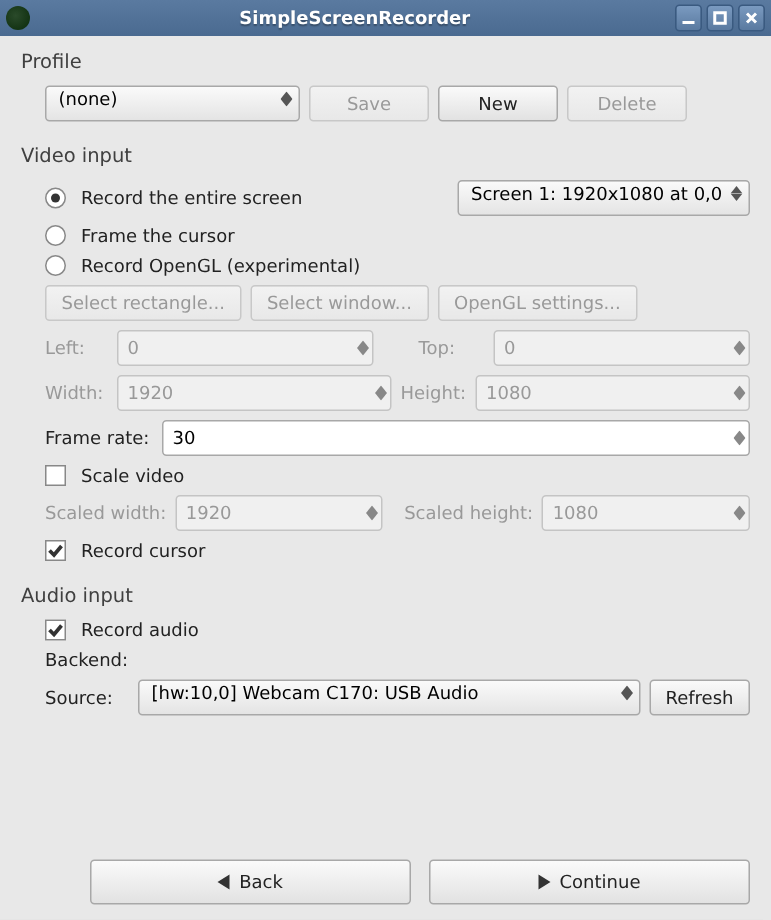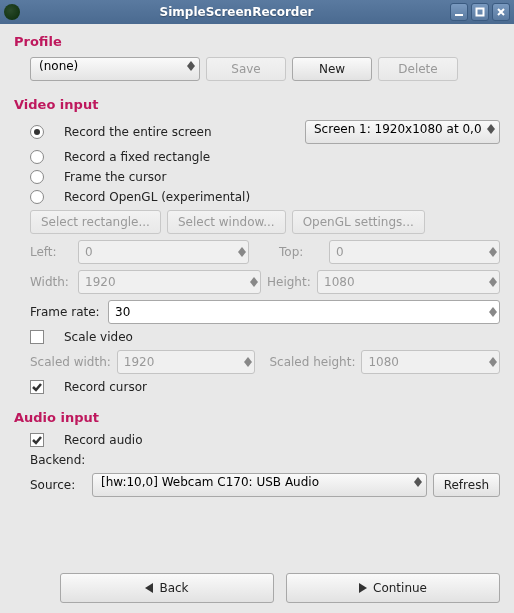--- a/index.html
+++ b/index.html
@@ -6,21 +6,21 @@
 body { background: #e0e0e0; width: 514px; height: 613px; overflow: hidden; }
 
 .titlebar { height: 24px; background: linear-gradient(to bottom, #5a7aa0, #4a6a90); display: flex; align-items: center; padding: 0 4px; color: #fff; }
 .titlebar .app-icon { width: 16px; height: 16px; background: radial-gradient(circle at 40% 40%, #2a4a2a, #0a2a0a); border-radius: 50%; margin-right: 6px; }
 .titlebar .title { flex: 1; text-align: center; font-weight: bold; font-size: 12px; text-shadow: 0 1px 1px rgba(0,0,0,0.3); }
 .titlebar .winbtn { width: 18px; height: 18px; margin-left: 3px; border-radius: 3px; background: linear-gradient(to bottom, #7a9ac0, #5a7aa0); border: 1px solid #3a5a80; display: flex; align-items: center; justify-content: center; cursor: pointer; }
 .titlebar .winbtn svg { width: 10px; height: 10px; stroke: #fff; stroke-width: 2; fill: none; }
 
 .content { padding: 10px 14px; background: #e8e8e8; height: calc(613px - 24px); display: flex; flex-direction: column; }
 
-.section-title { font-weight: bold; font-size: 13px; margin-bottom: 8px; color: #be185d; }
+.section-title { font-weight: normal; font-size: 13px; margin-bottom: 8px; color: #404040; }
 
 .row { display: flex; align-items: center; margin-bottom: 6px; gap: 6px; }
 .indent { padding-left: 16px; }
 
 .btn { height: 24px; padding: 0 10px; background: linear-gradient(to bottom, #fafafa, #e2e2e2); border: 1px solid #a8a8a8; border-radius: 3px; cursor: pointer; display: inline-flex; align-items: center; justify-content: center; gap: 6px; font-size: 12px; color: #222; text-align: center; }
 .btn.disabled { color: #999; border-color: #c8c8c8; background: linear-gradient(to bottom, #f2f2f2, #e8e8e8); cursor: default; }
 
 .combo { height: 24px; background: linear-gradient(to bottom, #fafafa, #e4e4e4); border: 1px solid #a8a8a8; border-radius: 3px; display: flex; align-items: center; padding: 0 4px 6px 8px; cursor: pointer; }
 .combo .combo-text { flex: 1; white-space: nowrap; overflow: hidden; text-overflow: ellipsis; }
 .combo .updown { display: flex; flex-direction: column; margin-left: 4px; }
@@ -30,21 +30,21 @@
 .spin.disabled { background: #f0f0f0; color: #999; border-color: #c4c4c4; }
 .spin .spin-text { flex: 1; }
 .spin .updown { display: flex; flex-direction: column; margin-left: 4px; }
 .spin .updown svg { width: 8px; height: 5px; fill: #888; display: block; }
 
 .radio, .check { width: 14px; height: 14px; border: 1px solid #888; background: #fff; display: inline-flex; align-items: center; justify-content: center; flex-shrink: 0; }
 .radio { border-radius: 50%; }
 .radio.checked::after { content: ""; width: 6px; height: 6px; background: #333; border-radius: 50%; }
 .check.checked svg { width: 10px; height: 10px; stroke: #333; stroke-width: 2.5; fill: none; }
 
-label.rlabel { display: flex; align-items: center; gap: 20px; cursor: pointer; color: #222; }
+label.rlabel { display: flex; align-items: center; gap: 10px; cursor: pointer; color: #222; }
 .flabel { color: #999; white-space: nowrap; }
 .flabel.active { color: #222; }
 
 .spacer { height: 10px; }
 
 .bottom-row { display: flex; gap: 12px; margin-top: auto; padding-left: 46px; }
 .bottom-row .btn { flex: 1; height: 30px; }
 
 .arrow-left, .arrow-right { width: 0; height: 0; border-top: 5px solid transparent; border-bottom: 5px solid transparent; }
 .arrow-left { border-right: 8px solid #333; }
@@ -109,26 +109,20 @@
         <svg viewBox="0 0 8 5">
             <path d="M0 5 L4 0 L8 5 Z"></path>
           </svg>
         <svg viewBox="0 0 8 5">
             <path d="M0 0 L4 5 L8 0 Z"></path>
           </svg>
       </span>
     </div>
   </div>
 
-  <div class="row indent">
-    <label class="rlabel">
-      <span class="radio"></span>
-      <span>Record a fixed rectangle</span>
-    </label>
-  </div>
 
   <div class="row indent">
     <label class="rlabel">
       <span class="radio"></span>
       <span>Frame the cursor</span>
     </label>
   </div>
 
   <div class="row indent">
     <label class="rlabel">

